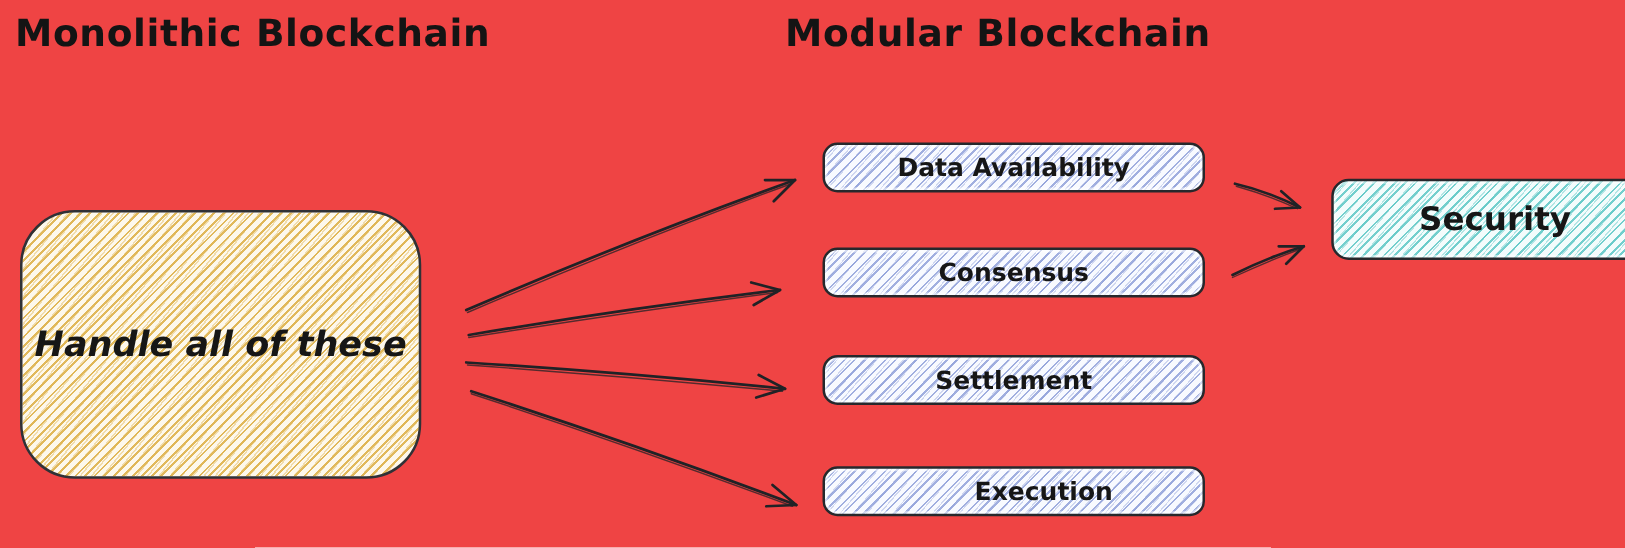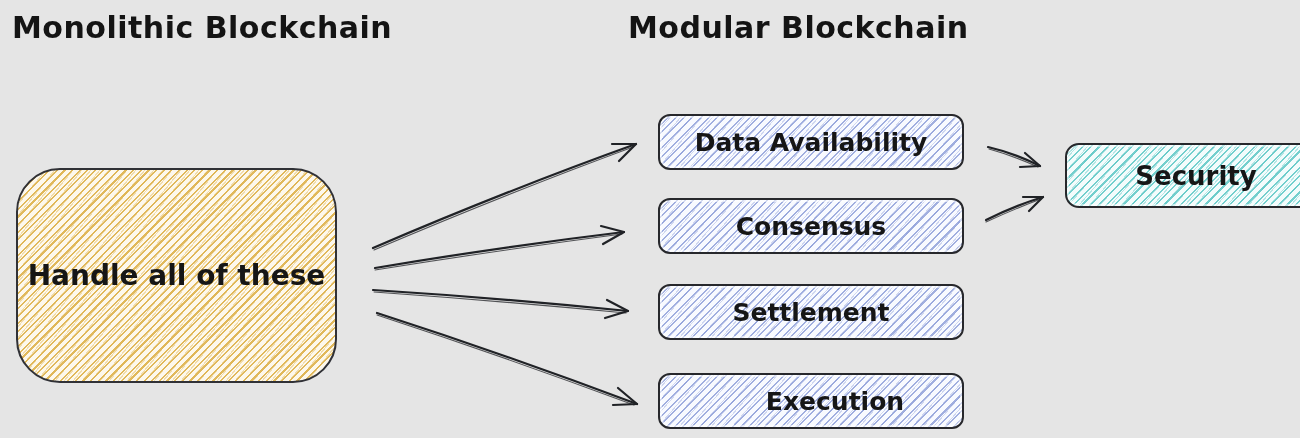--- a/index.html
+++ b/index.html
@@ -5,21 +5,21 @@
   html, body {
     margin: 0;
     padding: 0;
     background: #ffffff;
     font-family: "DejaVu Sans", "Liberation Sans", sans-serif;
   }
   .canvas {
     position: relative;
     width: 1300px;
     height: 438px;
-    background: #e5e5e5;
+    background: #ef4444;
     overflow: hidden;
   }
   .title {
     position: absolute;
     font-size: 30px;
     font-weight: 600;
     color: #141414;
     letter-spacing: 0.5px;
     white-space: nowrap;
   }
@@ -40,29 +40,30 @@
   .node-monolithic {
     left: 16px; top: 168px;
     width: 321px; height: 215px;
     border: 2.5px solid #303136;
     border-radius: 44px;
     font-size: 28px; font-weight: 600;
     background:
       repeating-linear-gradient(135deg, rgba(222,178,76,0.90) 0 1.6px, rgba(0,0,0,0) 1.6px 5.4px),
       repeating-linear-gradient(129deg, rgba(226,186,92,0.45) 0 1.2px, rgba(0,0,0,0) 1.2px 7px),
       #fdf8ec;
+    font-style: italic;
   }
 
   
   .node-layer {
     left: 658px;
-    width: 306px; height: 56px;
+    width: 306px; height: 40px;
     border: 2px solid #27282c;
     border-radius: 12px;
-    font-size: 25px; font-weight: 600;
+    font-size: 20px; font-weight: 600;
     background:
       repeating-linear-gradient(135deg, rgba(132,150,213,0.75) 0 1.5px, rgba(0,0,0,0) 1.5px 5.8px),
       repeating-linear-gradient(131deg, rgba(132,150,213,0.35) 0 1px, rgba(0,0,0,0) 1px 8px),
       #f8faff;
     box-shadow: inset 0 0 0 2px rgba(255,255,255,0.55);
   }
   .layer-0 { top: 114px; }
   .layer-1 { top: 198px; }
   .layer-2 { top: 284px; }
   .layer-3 { top: 373px; padding-left: 48px; }

